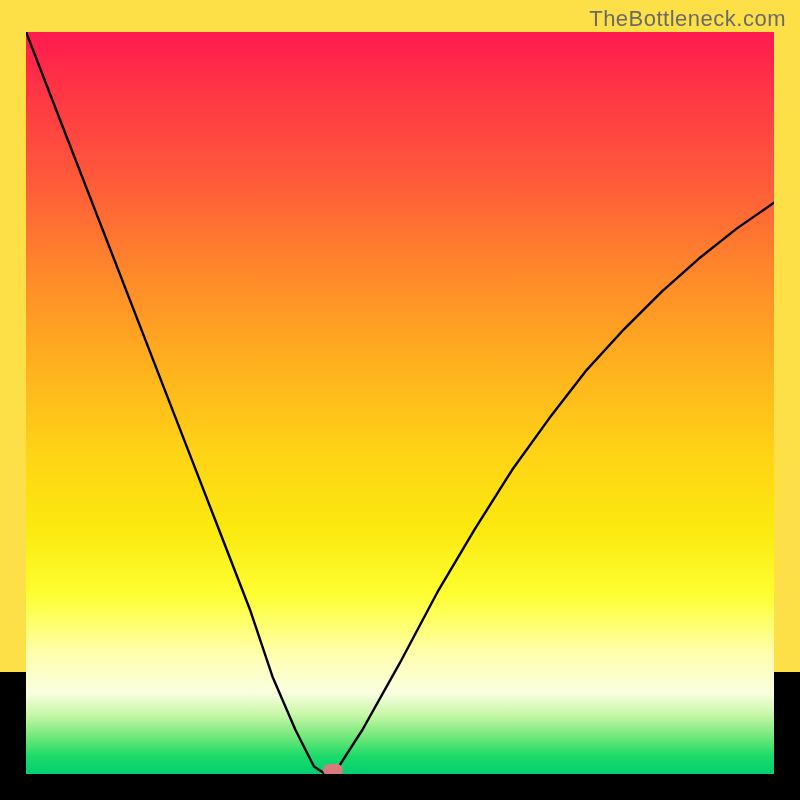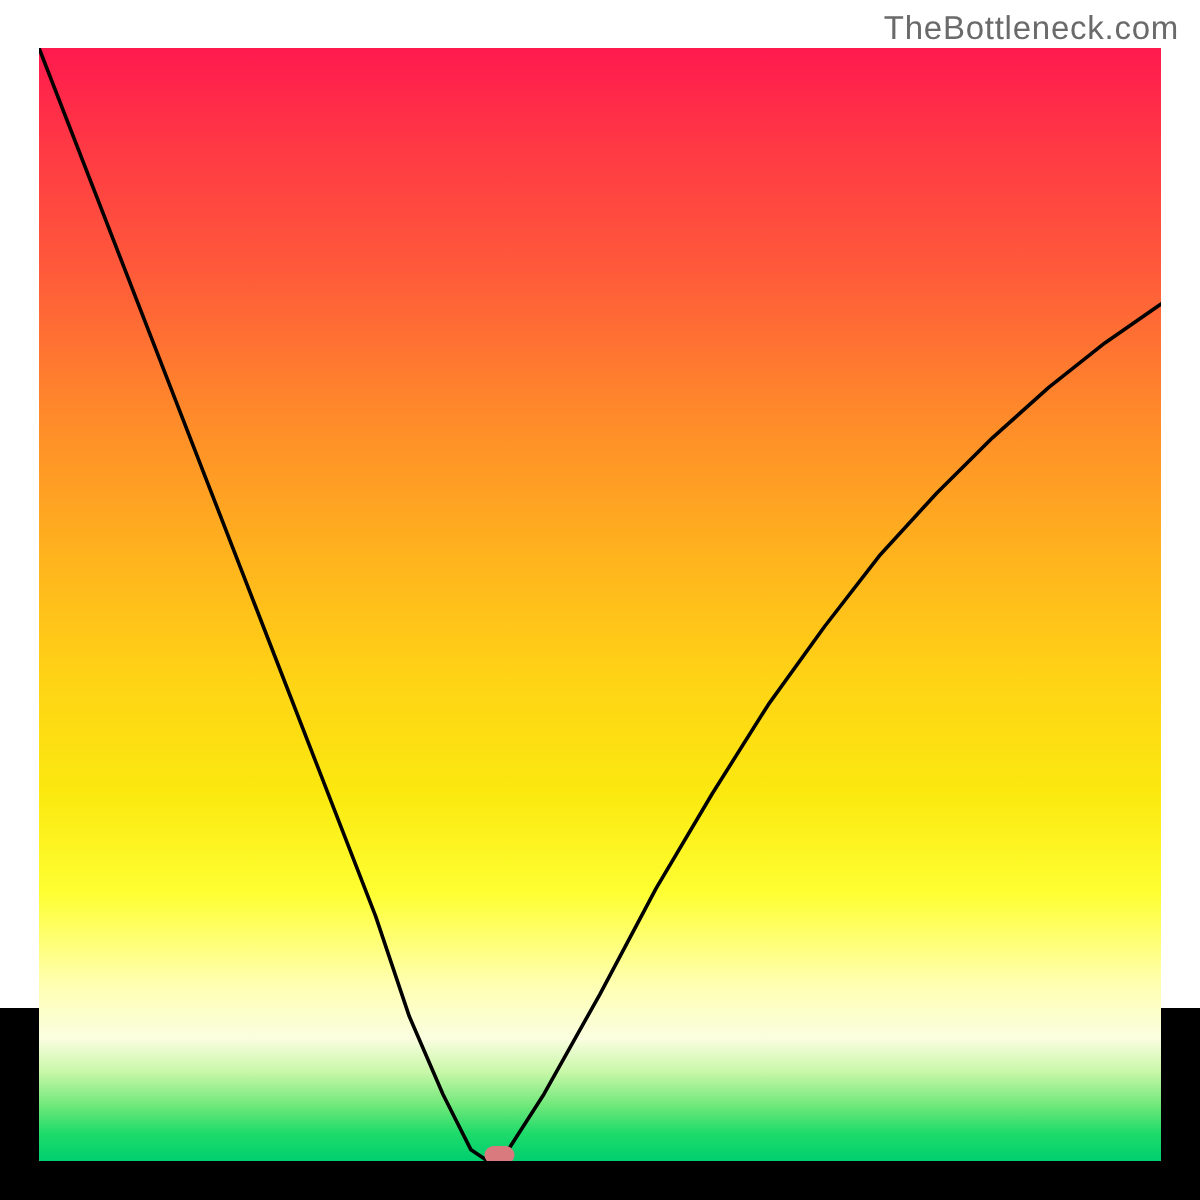--- a/index.html
+++ b/index.html
@@ -8,21 +8,21 @@
     width: 800px;
     height: 800px;
     background: #000;
     overflow: hidden;
     font-family: Arial, Helvetica, sans-serif;
   }
   .frame {
     position: relative;
     width: 800px;
     height: 672px;
-    background: #ffffff;
+    background: #fde047;
   }
   .watermark {
     position: absolute;
     top: 6px;
     right: 14px;
     color: #6a6a6a;
     font-size: 22px;
     font-weight: 500;
     letter-spacing: 0.5px;
     z-index: 3;

